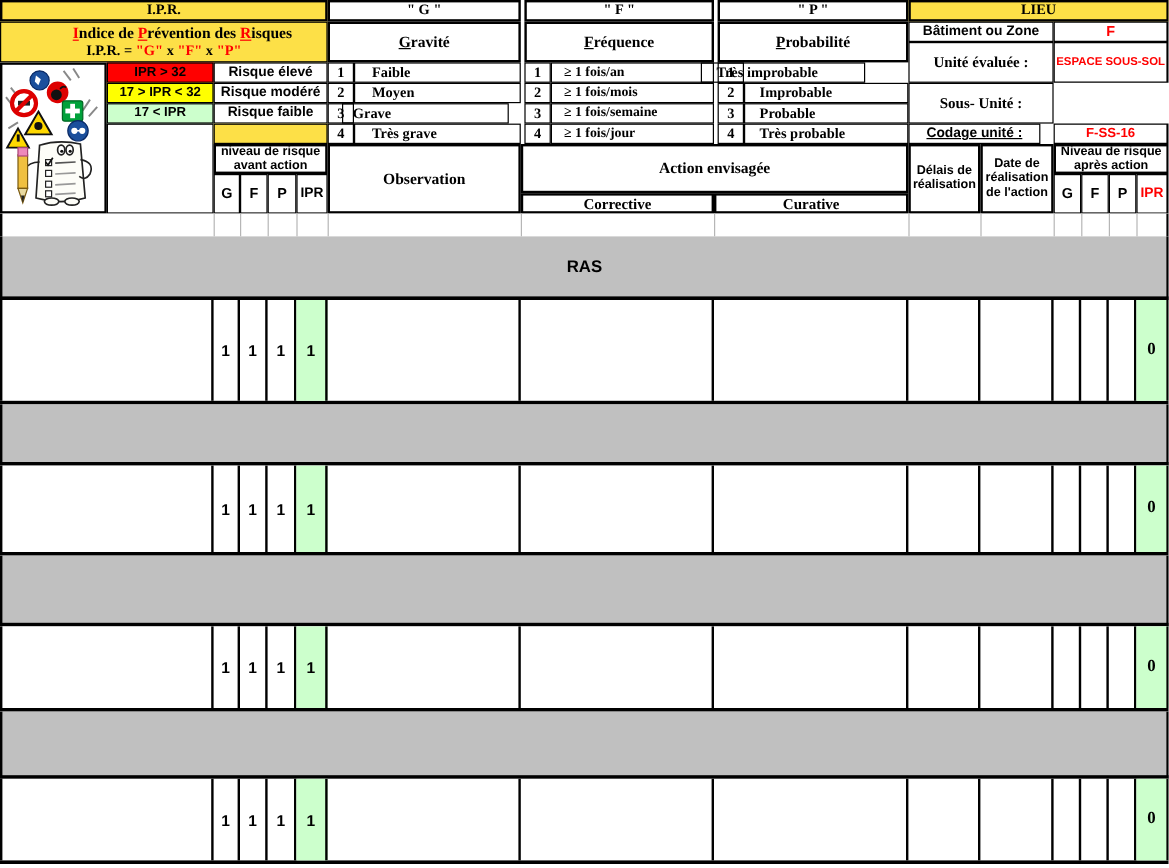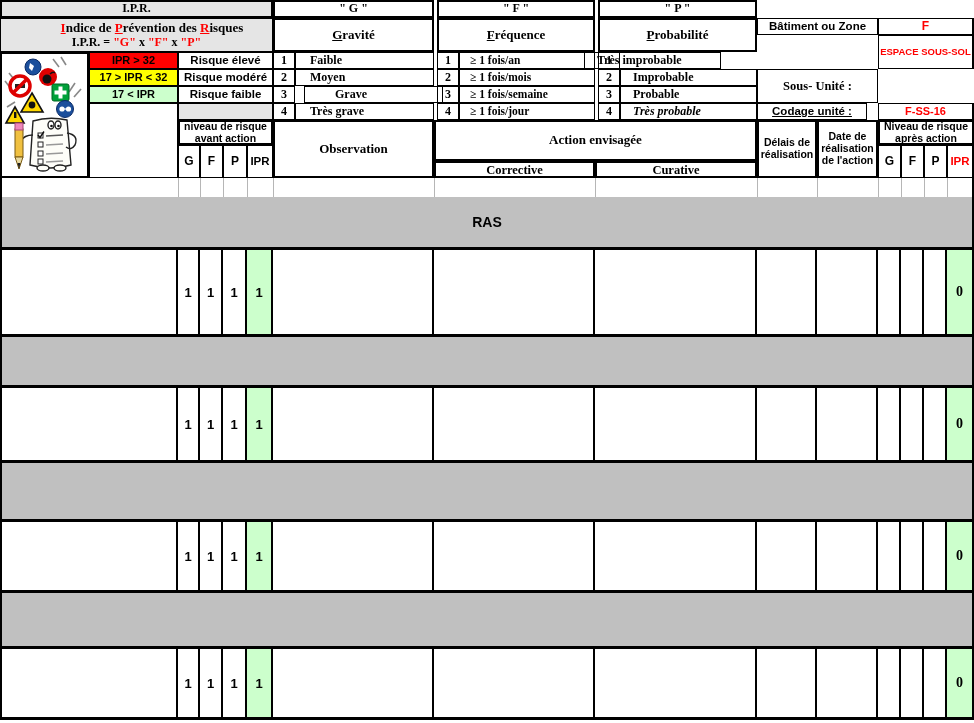--- a/index.html
+++ b/index.html
@@ -1,21 +1,21 @@
 <!DOCTYPE html>
 <html><head>
 <meta charset="utf-8">
 <style>
   html,body{margin:0;padding:0;background:#fff;}
   .sheet{position:relative;width:974px;height:723px;background:#fff;overflow:hidden;
          font-family:"Liberation Serif",serif;color:#000;}
   .c{position:absolute;box-sizing:border-box;display:flex;align-items:center;justify-content:center;
      text-align:center;border:1px solid #000;font-weight:bold;line-height:1.12;overflow:hidden;}
   .b2{border-width:2px;}
-  .gray{background:#e5e5e5;}
+  .gray{background:#fde047;}
   .redbg{background:#FF0000;}
   .yellowbg{background:#FFFF00;}
   .greenbg{background:#CCFFCC;}
   .sans{font-family:"Liberation Sans",sans-serif;}
   .red{color:#FF0000;}
   .redu{color:#FF0000;text-decoration:underline;}
   .uln{text-decoration:underline;}
   .leftal{justify-content:flex-start;text-align:left;}
   .col{flex-direction:column;}
   
@@ -141,21 +141,21 @@
   <div class="c b2" style="left:273px;top:0;width:161px;height:18px;font-size:12px;">" G "</div>
   <div class="c b2" style="left:273px;top:18px;width:161px;height:34px;font-size:13px;">
     <span class="uln">G</span>
       <span>ravité</span>
   </div>
   <div class="c" style="left:273px;top:52px;width:22px;height:17px;font-size:12px;">1</div>
   <div class="c leftal" style="left:295px;top:52px;width:139px;height:17px;font-size:12px;padding-left:14px;">Faible</div>
   <div class="c" style="left:273px;top:69px;width:22px;height:17px;font-size:12px;">2</div>
   <div class="c leftal" style="left:295px;top:69px;width:139px;height:17px;font-size:12px;padding-left:14px;">Moyen</div>
   <div class="c" style="left:273px;top:86px;width:22px;height:17px;font-size:12px;">3</div>
-  <div class="c leftal" style="left:304px;top:86px;width:139px;height:17px;font-size:12px;padding-left:30px;">Grave</div>
+  <div class="c leftal" style="left:285px;top:86px;width:139px;height:17px;font-size:12px;padding-left:8px;">Grave</div>
   <div class="c" style="left:273px;top:103px;width:22px;height:17px;font-size:12px;">4</div>
   <div class="c leftal" style="left:295px;top:103px;width:139px;height:17px;font-size:12px;padding-left:14px;">Très grave</div>
 
   <div class="c b2" style="left:437px;top:0;width:158px;height:18px;font-size:12px;">" F "</div>
   <div class="c b2" style="left:437px;top:18px;width:158px;height:34px;font-size:13px;">
     <span class="uln">F</span>
       <span>réquence</span>
   </div>
   <div class="c" style="left:437px;top:52px;width:22px;height:17px;font-size:12px;">1</div>
   <div class="c leftal" style="left:459px;top:52px;width:136px;height:17px;font-size:11.5px;padding-left:10px;">≥ 1 fois/an</div>
@@ -171,24 +171,26 @@
     <span class="uln">P</span>
       <span>robabilité</span>
   </div>
   <div class="c" style="left:598px;top:52px;width:22px;height:17px;font-size:12px;">1</div>
   <div class="c leftal" style="left:584px;top:52px;width:137px;height:17px;font-size:12px;padding-left:12px;">Très improbable</div>
   <div class="c" style="left:598px;top:69px;width:22px;height:17px;font-size:12px;">2</div>
   <div class="c leftal" style="left:620px;top:69px;width:137px;height:17px;font-size:12px;padding-left:12px;">Improbable</div>
   <div class="c" style="left:598px;top:86px;width:22px;height:17px;font-size:12px;">3</div>
   <div class="c leftal" style="left:620px;top:86px;width:137px;height:17px;font-size:12px;padding-left:12px;">Probable</div>
   <div class="c" style="left:598px;top:103px;width:22px;height:17px;font-size:12px;">4</div>
-  <div class="c leftal" style="left:620px;top:103px;width:137px;height:17px;font-size:12px;padding-left:12px;font-style:italic;">Très probable</div>
-
+  <div class="c leftal" style="left:620px;top:103px;width:137px;height:17px;font-size:12px;padding-left:12px;">Très probable</div>
+
+  <div class="c gray b2" style="left:757px;top:0;width:217px;height:18px;font-size:12px;">LIEU</div>
   <div class="c sans" style="left:757px;top:18px;width:121px;height:17px;font-size:11.5px;">Bâtiment ou Zone</div>
   <div class="c sans red" style="left:878px;top:18px;width:96px;height:17px;font-size:12px;border-right-width:2px;">F</div>
+  <div class="c" style="left:757px;top:35px;width:121px;height:34px;font-size:12.5px;">Unité évaluée :</div>
   <div class="c sans red" style="left:878px;top:35px;width:96px;height:34px;font-size:9.5px;border-right-width:2px;">ESPACE SOUS-SOL</div>
   <div class="c" style="left:757px;top:69px;width:121px;height:34px;font-size:12.5px;">Sous- Unité :</div>
   <div class="c sans" style="left:757px;top:103px;width:110px;height:17px;font-size:11.5px;text-decoration:underline;">Codage unité :</div>
   <div class="c sans red" style="left:878px;top:103px;width:96px;height:17px;font-size:11px;border-right-width:2px;">F-SS-16</div>
 
   <div class="c sans col b2" style="left:178px;top:120px;width:95px;height:25px;font-size:10.5px;">
     <div>niveau de risque</div>
       <div>avant action</div>
   </div>
   <div class="c sans" style="left:178px;top:145px;width:22px;height:33px;font-size:12px;">G</div>

